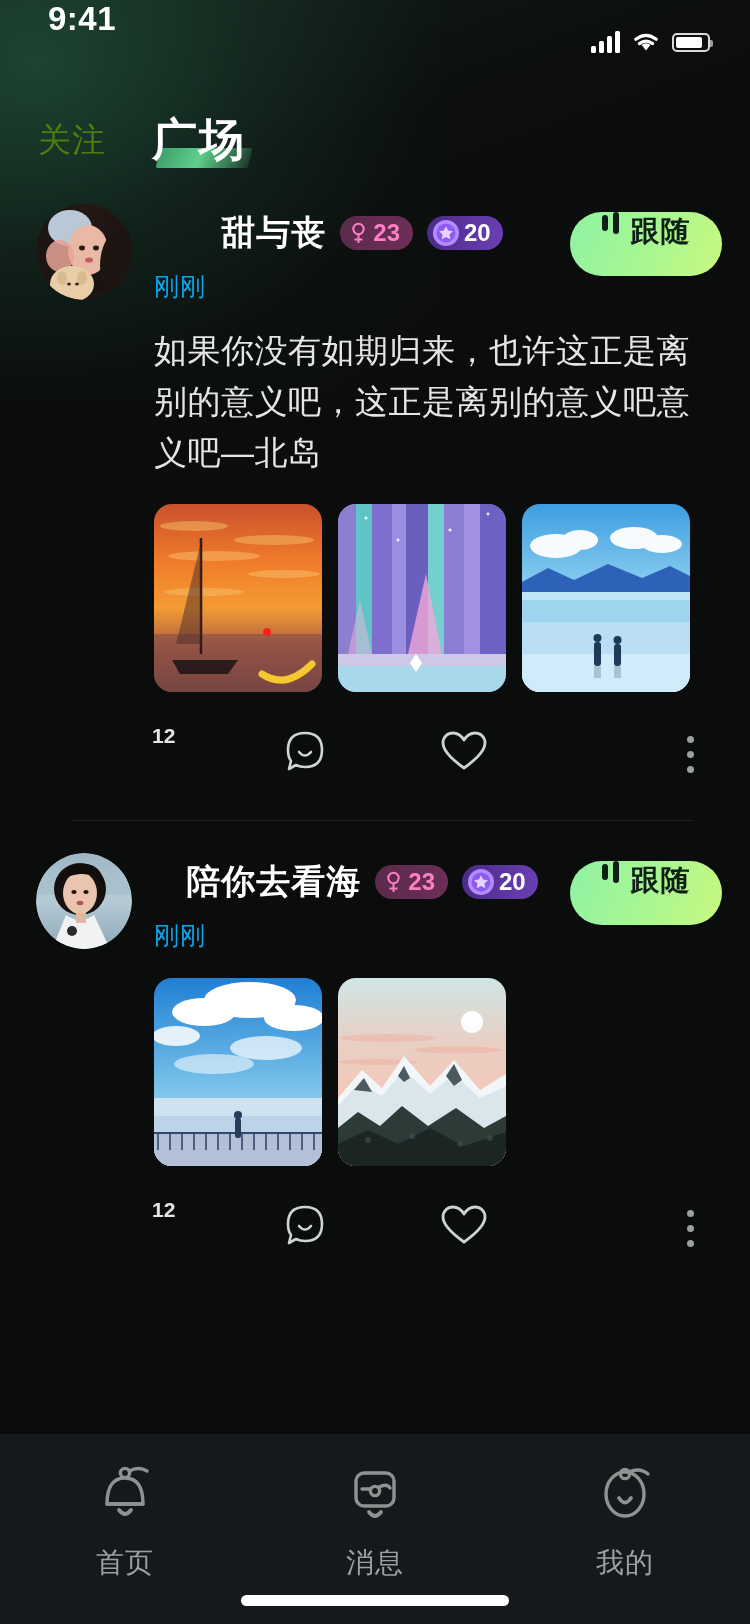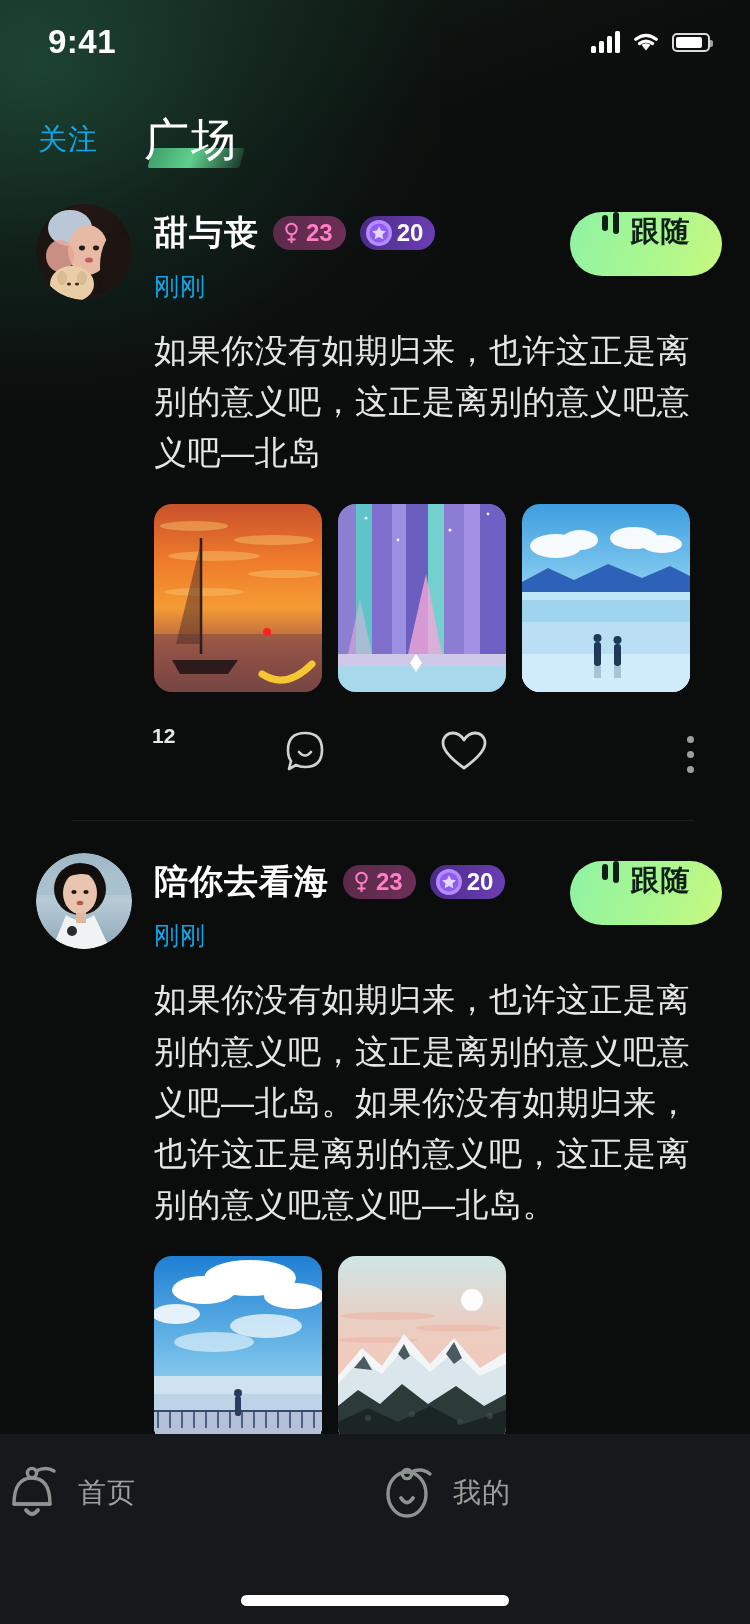--- a/index.html
+++ b/index.html
@@ -26,21 +26,21 @@
   .bg-glow2 {
     position:absolute; left:0; top:0; width:750px; height:300px;
     background:linear-gradient(160deg, rgba(35,70,52,0.35) 0%, rgba(16,26,21,0.12) 45%, rgba(11,13,12,0) 75%);
     pointer-events:none;
   }
 
   
   .statusbar {
     position:relative; z-index:5;
     height:84px;
-    display:flex; align-items:center; justify-content:space-between;
+    display:flex; justify-content:space-between;
     padding:0 40px 0 48px;
   }
   .status-time {
     color:#fff; font-size:33px; font-weight:600; letter-spacing:0.5px;
   }
   .status-right { display:flex; align-items:center; gap:11px; }
   .sig { display:flex; align-items:flex-end; gap:3px; height:22px; }
   .sig i { display:block; width:5px; background:#fff; border-radius:1.5px; }
   .sig i:nth-child(1){ height:7px; }
   .sig i:nth-child(2){ height:12px; }
@@ -57,25 +57,25 @@
   .batt span { display:block; height:100%; width:88%; background:#fff; border-radius:2px; }
 
   
   .header {
     position:relative; z-index:5;
     height:112px;
     display:flex; align-items:center;
     padding:0 32px 0 38px;
   }
   .nav-sub {
-    color:#0ea5e9; font-size:29px; font-weight:400; letter-spacing:1px;
+    color:#4d7c0f; font-size:33px; font-weight:400; letter-spacing:1px;
   }
   .nav-title-wrap { position:relative; margin-left:46px; }
   .nav-title {
-    color:#ffffff; font-size:45px; font-weight:400; letter-spacing:2px;
+    color:#ffffff; font-size:45px; font-weight:700; letter-spacing:2px;
     position:relative; z-index:2;
   }
   .nav-underline {
     position:absolute; left:6px; bottom:2px; z-index:1;
     width:92px; height:20px;
     background:linear-gradient(100deg, #3f9e6b 0%, #5fd08d 45%, rgba(95,208,141,0.15) 100%);
     transform:skewX(-14deg);
     border-radius:2px;
   }
   .publish-btn {
@@ -102,21 +102,21 @@
   .feed { position:relative; z-index:3; }
   .post { padding:8px 28px 0 36px; position:relative; }
   .post-head { display:flex; align-items:flex-start; }
   .avatar {
     width:96px; height:96px; border-radius:50%;
     flex:0 0 96px; overflow:hidden; position:relative;
     background:#222;
   }
   .avatar svg { display:block; width:100%; height:100%; }
   .post-meta { margin-left:22px; padding-top:6px; flex:1; min-width:0; }
-  .name-row { display:flex; align-items:center; gap:14px; }
+  .name-row { display:flex; align-items:center; gap:14px;justify-content:center; }
   .uname { color:#fff; font-size:34px; font-weight:600; letter-spacing:1px; white-space:nowrap; }
   .badge {
     display:inline-flex; align-items:center; gap:5px;
     height:34px; padding:0 13px 0 9px; border-radius:17px;
     font-size:24px; font-weight:600;
   }
   .badge-gender {
     background:linear-gradient(100deg, #5a2a4a 0%, #6d2f57 100%);
     color:#ff7fc4;
   }
@@ -178,21 +178,21 @@
 
   
   .bottom-nav {
     position:absolute; left:0; bottom:0; z-index:20;
     width:750px; height:190px;
     background:#16191b;
     display:flex; align-items:flex-start;
     padding-top:22px;
   }
   .nav-item {
-    flex:1; display:flex; flex-direction:row;
+    flex:1; display:flex; flex-direction:column;
     align-items:center; gap:14px; cursor:pointer;
   }
   .nav-ico { height:74px; display:flex; align-items:center; justify-content:center; }
   .nav-label { font-size:28px; color:#9aa19e; letter-spacing:1px; }
   .nav-item.active .nav-label { color:#5fe38f; }
   .home-indicator {
     position:absolute; left:50%; transform:translateX(-50%);
     bottom:18px; width:268px; height:11px; border-radius:6px;
     background:#ffffff; z-index:25;
   }
@@ -488,21 +488,20 @@
         </div>
         <button class="follow-btn">
           <span class="wave">
               <i></i>
               <i></i>
             </span>
           <span>跟随</span>
         </button>
       </div>
 
-      <div class="post-text">如果你没有如期归来，也许这正是离别的意义吧，这正是离别的意义吧意义吧—北岛。如果你没有如期归来，也许这正是离别的意义吧，这正是离别的意义吧意义吧—北岛。</div>
 
       <div class="gallery">
         <div class="thumb">
           <svg viewBox="0 0 168 188" preserveAspectRatio="xMidYMid slice">
             <defs>
                 <linearGradient id="g4" x1="0" y1="0" x2="0" y2="1">
               <stop offset="0" stop-color="#1f7fd4"></stop>
                   <stop offset="0.55" stop-color="#74bfe9"></stop>
               <stop offset="1" stop-color="#c6e2f2"></stop>
                 </linearGradient>
@@ -617,20 +616,32 @@
           <path d="M14 44 L50 44" stroke="#8c9491" stroke-width="3.4" stroke-linecap="round"></path>
           <circle cx="32" cy="13" r="4.6" fill="none" stroke="#8c9491" stroke-width="3.4"></circle>
           <path d="M36 11 Q46 6 54 11" fill="none" stroke="#8c9491" stroke-width="3.4" stroke-linecap="round"></path>
           <path d="M26 50 Q32 58 38 50" fill="none" stroke="#8c9491" stroke-width="3.8" stroke-linecap="round"></path>
         </svg>
       </span>
       <span class="nav-label">首页</span>
     </div>
 
 
+    <div class="nav-item">
+      <span class="nav-ico">
+        <svg width="64" height="66" viewBox="0 0 64 66">
+          <rect x="13" y="13" width="38" height="33" rx="8" fill="none" stroke="#8c9491" stroke-width="3.4"></rect>
+          <circle cx="32" cy="31" r="4.6" fill="none" stroke="#8c9491" stroke-width="3.4"></circle>
+          <path d="M19 29 L27 29" stroke="#8c9491" stroke-width="3.4" stroke-linecap="round"></path>
+          <path d="M36 27 Q44 23 47 28" fill="none" stroke="#8c9491" stroke-width="3.4" stroke-linecap="round"></path>
+          <path d="M26 52 Q32 60 38 52" fill="none" stroke="#8c9491" stroke-width="3.8" stroke-linecap="round"></path>
+        </svg>
+      </span>
+      <span class="nav-label">消息</span>
+    </div>
 
     <div class="nav-item">
       <span class="nav-ico">
         <svg width="64" height="66" viewBox="0 0 64 66">
           <ellipse cx="32" cy="34" rx="19" ry="22" fill="none" stroke="#8c9491" stroke-width="3.4"></ellipse>
           <circle cx="32" cy="14" r="4.6" fill="none" stroke="#8c9491" stroke-width="3.4"></circle>
           <path d="M36 12 Q47 7 55 14" fill="none" stroke="#8c9491" stroke-width="3.4" stroke-linecap="round"></path>
           <path d="M26 38 Q32 47 38 38" fill="none" stroke="#8c9491" stroke-width="3.8" stroke-linecap="round"></path>
         </svg>
       </span>

